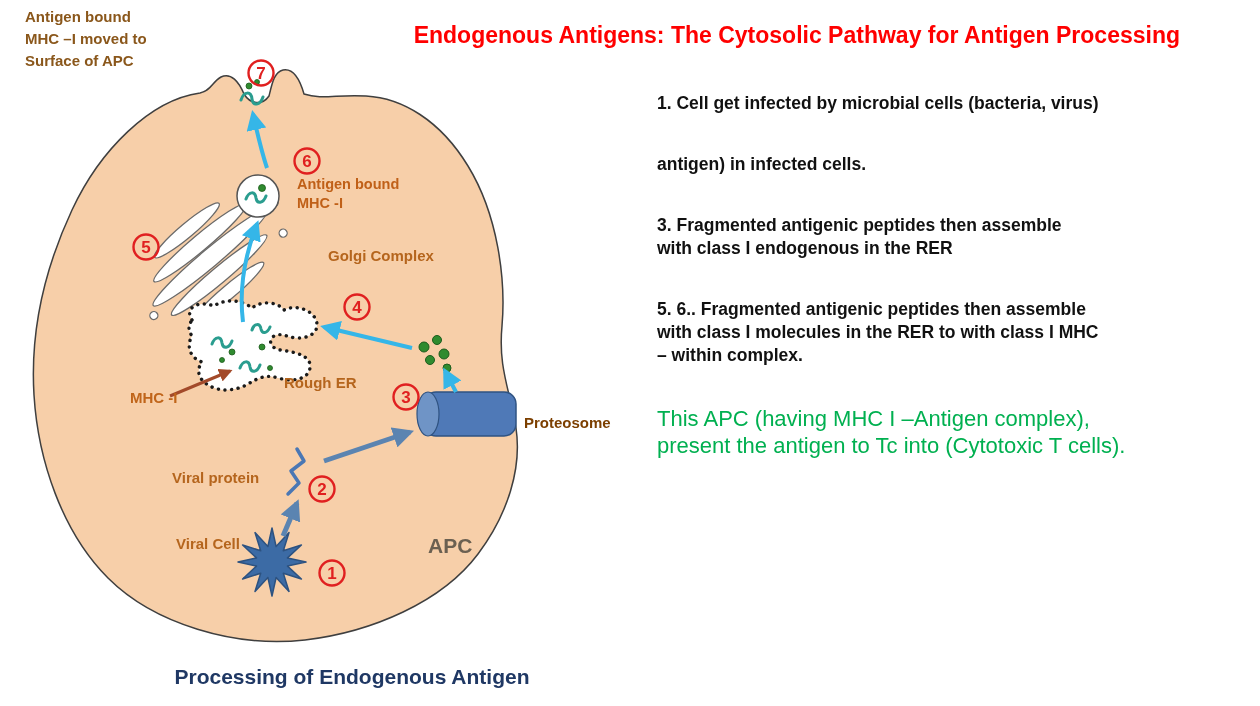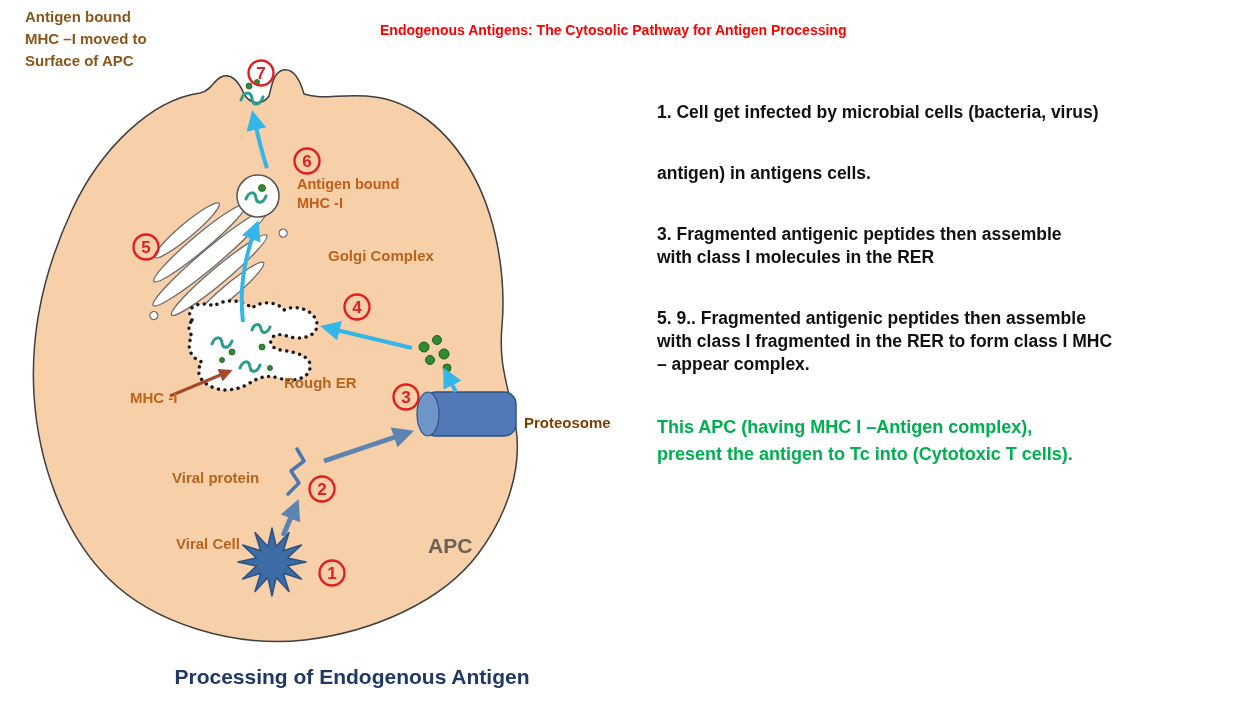--- a/index.html
+++ b/index.html
@@ -5,31 +5,31 @@
   html,body { margin:0; padding:0; }
   body {
     width:1260px; height:706px; background:#ffffff; position:relative;
     font-family:"Liberation Sans", sans-serif; overflow:hidden;
   }
   .stage { position:absolute; inset:0; }
   svg.diagram { position:absolute; left:0; top:0; }
   svg text { font-family:"Liberation Sans", sans-serif; font-weight:bold; }
 
   .title {
-    position:absolute; left:380px; top:22px; width:780px;
-    text-align:left; color:#ff0000; font-weight:bold; font-size:14px;
+    position:absolute; left:400px; top:22px; width:780px;
+    text-align:right; color:#ff0000; font-weight:bold; font-size:23px;
   }
   .steps {
     position:absolute; left:657px; top:85px; width:580px;
     color:#111111; font-weight:bold; font-size:17.5px; line-height:23px;
   }
-  .step { margin:16px 0 38px 0; }
+  .step { margin:7px 0 38px 0; }
   .ln { display:block; }
   .footer {
-    color:#00b050; font-weight:bold; font-size:18px; line-height:27px; margin-top:21px;
+    color:#00b050; font-weight:normal; font-size:22px; line-height:27px; margin-top:21px;
   }
 </style>
 </head>
 <body>
 
 <div class="stage">
 
   <svg class="diagram" width="650" height="706" viewBox="0 0 650 706">
     <defs>
       <marker id="mCyan" viewBox="0 0 10 10" refX="8" refY="5" markerWidth="5" markerHeight="5" orient="auto">
@@ -164,32 +164,32 @@
     <text x="352" y="684" text-anchor="middle" font-size="21" fill="#1f3864">Processing of Endogenous Antigen</text>
   </svg>
 
   <div class="title">Endogenous Antigens: The Cytosolic Pathway for Antigen Processing</div>
 
   <div class="steps">
     <p class="step">
       <span class="ln">1. Cell get infected by microbial cells (bacteria, virus)</span>
     </p>
     <p class="step">
-      <span class="ln">antigen)  in antigens cells.</span>
+      <span class="ln">antigen)  in infected cells.</span>
     </p>
     <p class="step">
     </p>
     <p class="step">
       <span class="ln">3. Fragmented antigenic peptides then assemble</span>
-      <span class="ln">with class I molecules in the RER</span>
+      <span class="ln">with class I endogenous in the RER</span>
     </p>
     <p class="step">
-      <span class="ln">5. 9.. Fragmented antigenic peptides then assemble</span>
-      <span class="ln">with class I fragmented in the RER to form class I MHC</span>
-      <span class="ln">– appear complex.</span>
+      <span class="ln">5. 6.. Fragmented antigenic peptides then assemble</span>
+      <span class="ln">with class I molecules in the RER to with class I MHC</span>
+      <span class="ln">– within complex.</span>
     </p>
     <div class="footer">
       <div>This APC (having MHC I –Antigen complex),</div>
       <div>present the antigen to Tc into (Cytotoxic T cells).</div>
     </div>
   </div>
 
 </div>
 
 </body></html>

